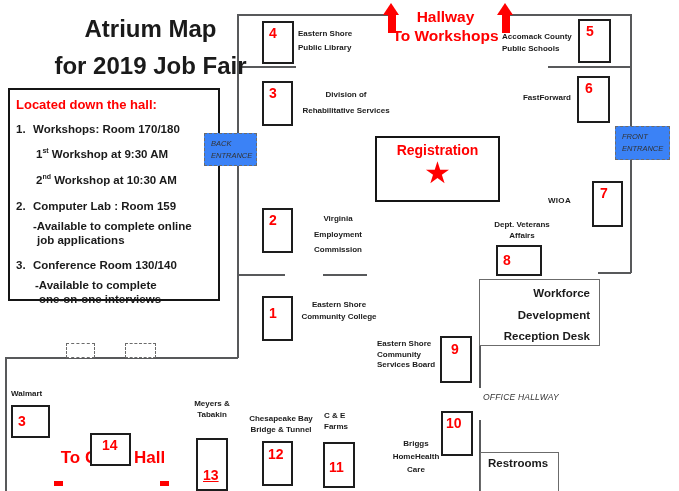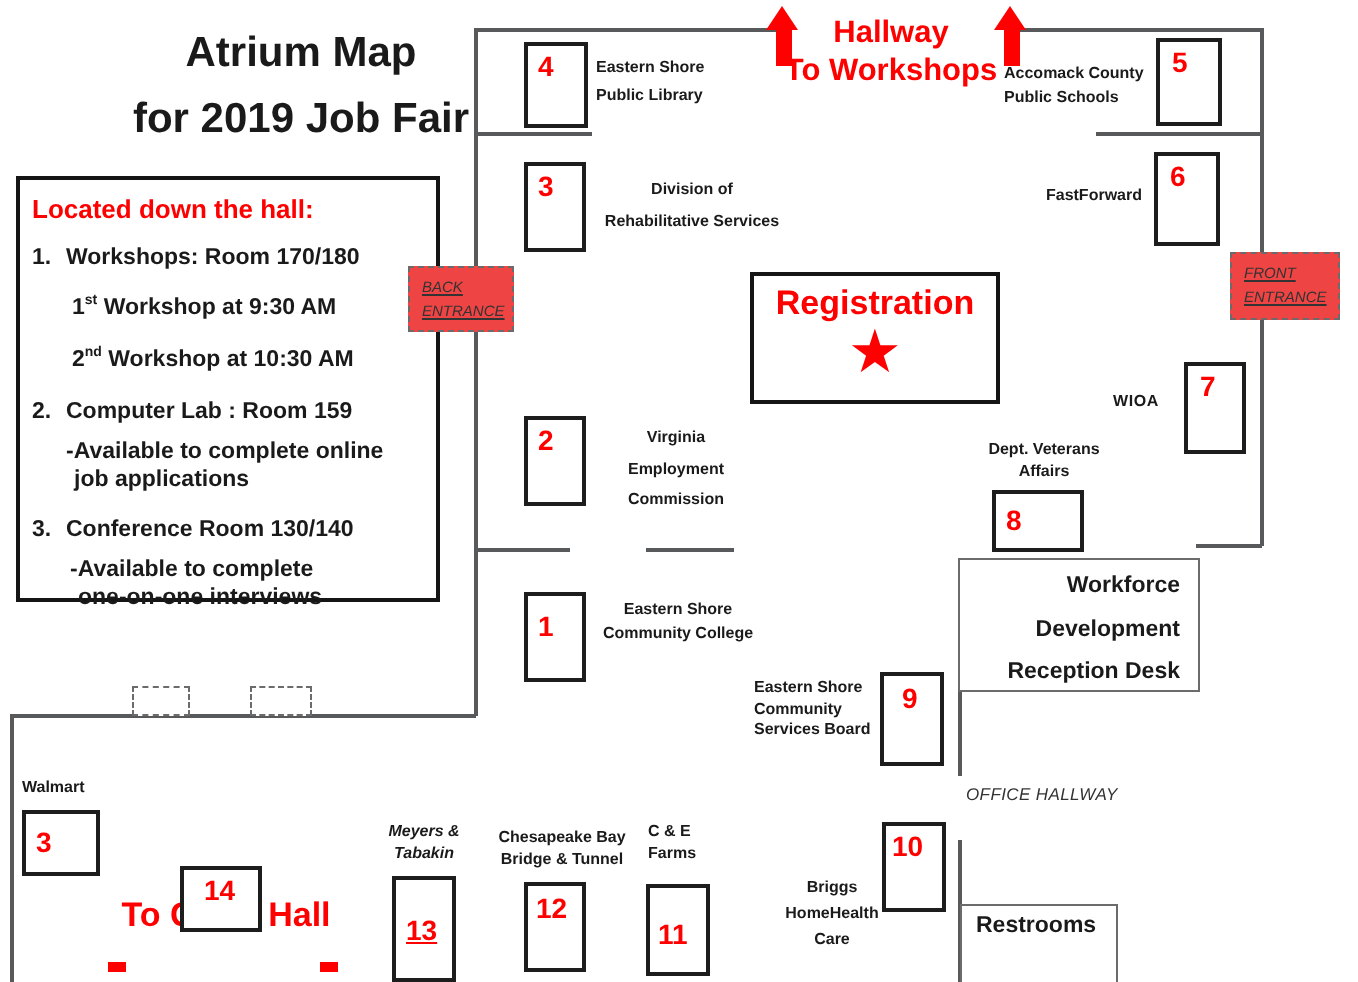--- a/index.html
+++ b/index.html
@@ -5,42 +5,42 @@
   html,body{margin:0;padding:0;background:#fff;}
   #map{position:relative;width:679px;height:491px;background:#fff;overflow:hidden;
        font-family:"Liberation Sans",sans-serif;color:#1a1a1a;}
   .wall{position:absolute;background:#58595b;}
   .booth{position:absolute;background:#fff;border:2px solid #1d1d1d;box-sizing:border-box;}
   .num{display:block;color:#ff0000;font-weight:bold;font-size:14px;line-height:1;}
   .lbl{position:absolute;font-weight:bold;font-size:8px;color:#1a1a1a;white-space:pre-line;line-height:11px;}
   .c{text-align:center;}.r{text-align:right;}
   .lh10{line-height:10px;}.lh105{line-height:10.5px;}.lh12{line-height:12px;}
   .lh13{line-height:13px;}.lh14{line-height:14px;}.lh155{line-height:15.5px;}
-  .dashedbox{position:absolute;border:1.5px dashed #6b6b6b;background:#ef4444;box-sizing:border-box;
-       font-style:italic;font-size:7.5px;color:#333;padding:4px 0 0 6px;line-height:11.5px;white-space:pre-line;text-decoration:underline;}
+  .dashedbox{position:absolute;border:1.5px dashed #6b6b6b;background:#3b82f6;box-sizing:border-box;
+       font-style:italic;font-size:7.5px;color:#333;padding:4px 0 0 6px;line-height:11.5px;white-space:pre-line;}
   .opening{position:absolute;border:1.5px dashed #6b6b6b;box-sizing:border-box;background:#fff;}
   .arrow{position:absolute;width:17px;}
   .arrow .head{width:0;height:0;border-left:8.5px solid transparent;border-right:8.5px solid transparent;
        border-bottom:12px solid #ff0000;}
   .arrow .shaft{width:8px;height:18px;background:#ff0000;margin:0 auto;}
   .hallway-txt{position:absolute;left:388px;top:7px;width:115px;text-align:center;color:#ff0000;
        font-weight:bold;font-size:15.5px;line-height:19px;}
   .title{position:absolute;left:28px;top:15px;width:245px;text-align:center;
-       font-weight:bold;font-size:21px;color:#1a1a1a;}
+       font-weight:bold;font-size:24px;color:#1a1a1a;}
   .title .t2{margin-top:9px;}
   .infobox{position:absolute;left:8px;top:88px;width:212px;height:213px;box-sizing:border-box;
        border:2.5px solid #151515;padding:7px 4px 0 6px;background:#fff;}
   .info-heading{color:#ff0000;font-weight:bold;font-size:13px;margin-bottom:10px;}
   .info-item{font-weight:bold;font-size:11.5px;line-height:14px;display:flex;}
   .inum{display:inline-block;width:17px;flex:none;}
   .info-sub{font-weight:bold;font-size:11.5px;line-height:14px;}
   .info-sub sup{font-size:7px;}
   .regbox{position:absolute;left:375px;top:136px;width:125px;height:66px;box-sizing:border-box;
        border:2.5px solid #151515;background:#fff;text-align:center;}
-  .reg-label{color:#ff0000;font-weight:bold;font-size:17px;margin-top:4px;}
+  .reg-label{color:#ff0000;font-weight:bold;font-size:14px;margin-top:4px;}
   .reg-star{color:#ff0000;font-size:30px;line-height:28px;margin-top:1px;}
   .deskbox{position:absolute;left:479px;top:279px;width:121px;height:67px;box-sizing:border-box;
        border:1.5px solid #6b6b6b;background:#fff;text-align:right;padding:3px 9px 0 0;
        font-weight:bold;font-size:11.5px;line-height:21.5px;}
   .restrooms{position:absolute;left:480px;top:452px;width:79px;height:42px;box-sizing:border-box;
        border:1.5px solid #6b6b6b;background:#fff;padding:4px 0 0 7px;font-weight:bold;font-size:11.5px;}
   .office{position:absolute;left:483px;top:392px;font-style:italic;font-size:8.5px;color:#333;letter-spacing:.2px;}
   .greathall{position:absolute;left:38px;top:448px;width:150px;text-align:center;color:#ff0000;
        font-weight:bold;font-size:17px;}
   .reddash{position:absolute;width:9px;height:5px;background:#ff0000;}
@@ -166,51 +166,51 @@
   <div class="booth" style="left:441px;top:411px;width:32px;height:45px;">
     <span class="num" style="padding:3px 0 0 3px;">10</span>
     </div>
   <div class="booth" style="left:323px;top:442px;width:32px;height:46px;">
     <span class="num" style="padding:16px 0 0 4px;">11</span>
     </div>
   <div class="booth" style="left:262px;top:441px;width:31px;height:45px;">
     <span class="num" style="padding:4px 0 0 4px;">12</span>
     </div>
   <div class="booth" style="left:196px;top:438px;width:32px;height:53px;">
-    <span class="num" style="padding:18px 0 0 5px;text-decoration:underline;">13</span>
+    <span class="num" style="padding:28px 0 0 5px;text-decoration:underline;">13</span>
     </div>
   <div class="booth" style="left:90px;top:433px;width:41px;height:33px;">
     <span class="num" style="padding:3px 0 0 10px;">14</span>
     </div>
   <div class="booth" style="left:11px;top:405px;width:39px;height:33px;">
     <span class="num" style="padding:7px 0 0 5px;">3</span>
     </div>
 
   <div class="lbl c lh12" style="left:295px;top:299px;width:88px;">Eastern Shore
 Community College</div>
   <div class="lbl c lh155" style="left:302px;top:211px;width:72px;">Virginia
 Employment
 Commission</div>
   <div class="lbl c lh155" style="left:296px;top:87px;width:100px;">Division of
 Rehabilitative Services</div>
   <div class="lbl lh14" style="left:298px;top:27px;width:90px;">Eastern Shore
 Public Library</div>
   <div class="lbl lh12" style="left:502px;top:31px;width:78px;">Accomack County
 Public Schools</div>
   <div class="lbl r" style="left:505px;top:92px;width:66px;">FastForward</div>
-  <div class="lbl" style="left:548px;top:195px;width:40px;letter-spacing:.3px;text-align:center;">WIOA</div>
+  <div class="lbl" style="left:548px;top:195px;width:40px;letter-spacing:.3px;">WIOA</div>
   <div class="lbl c lh105" style="left:486px;top:220px;width:72px;">Dept. Veterans
 Affairs</div>
   <div class="lbl lh105" style="left:377px;top:339px;width:70px;">Eastern Shore
 Community
 Services Board</div>
   <div class="lbl c lh13" style="left:388px;top:437px;width:56px;">Briggs
 HomeHealth
 Care</div>
   <div class="lbl lh105" style="left:324px;top:411px;width:44px;">C &amp; E
 Farms</div>
   <div class="lbl c lh105" style="left:243px;top:414px;width:76px;">Chesapeake Bay
 Bridge &amp; Tunnel</div>
-  <div class="lbl c lh105" style="left:187px;top:411px;width:50px;font-style:italic;">Meyers &amp;
+  <div class="lbl c lh105" style="left:187px;top:399px;width:50px;">Meyers &amp;
 Tabakin</div>
   <div class="lbl" style="left:11px;top:388px;width:50px;">Walmart</div>
 
 </div>
 
 </body></html>

